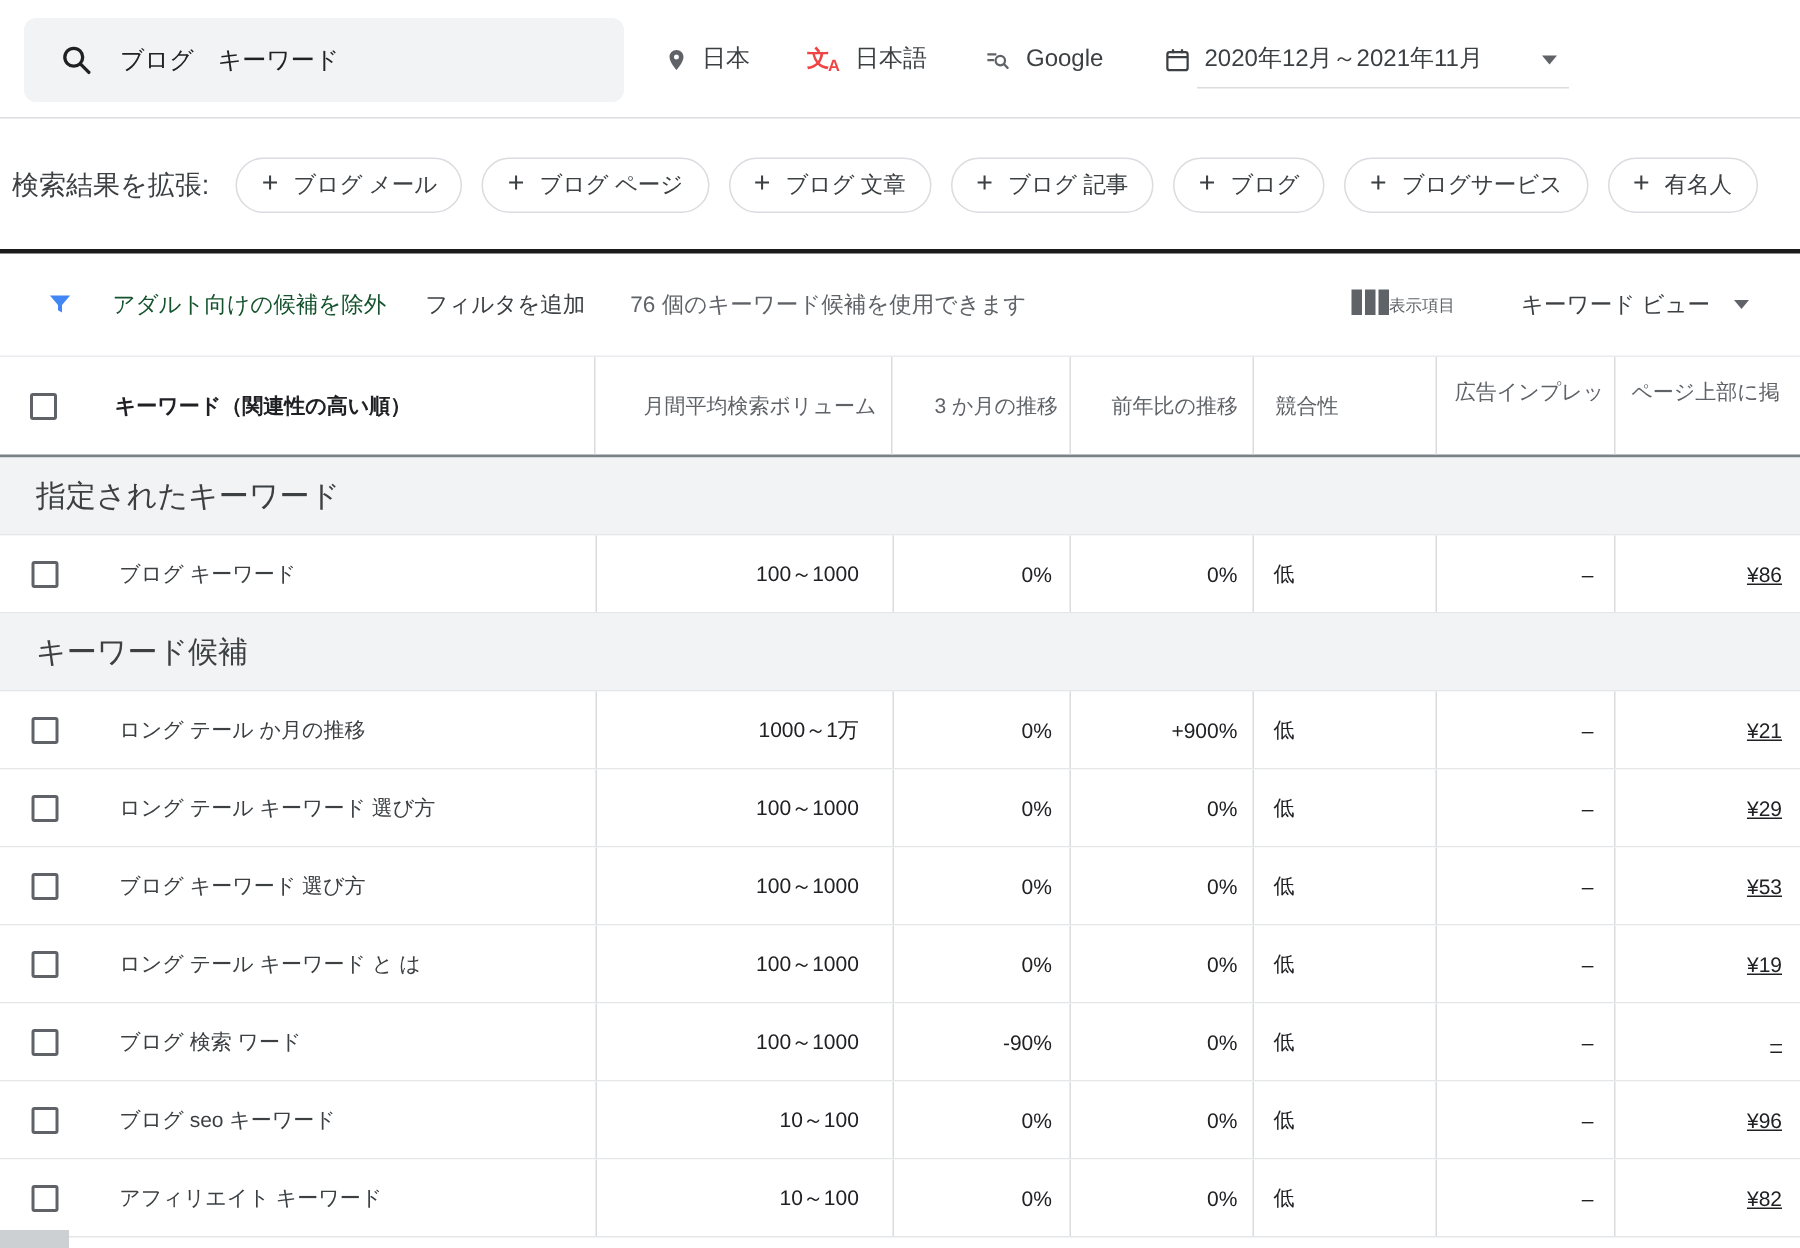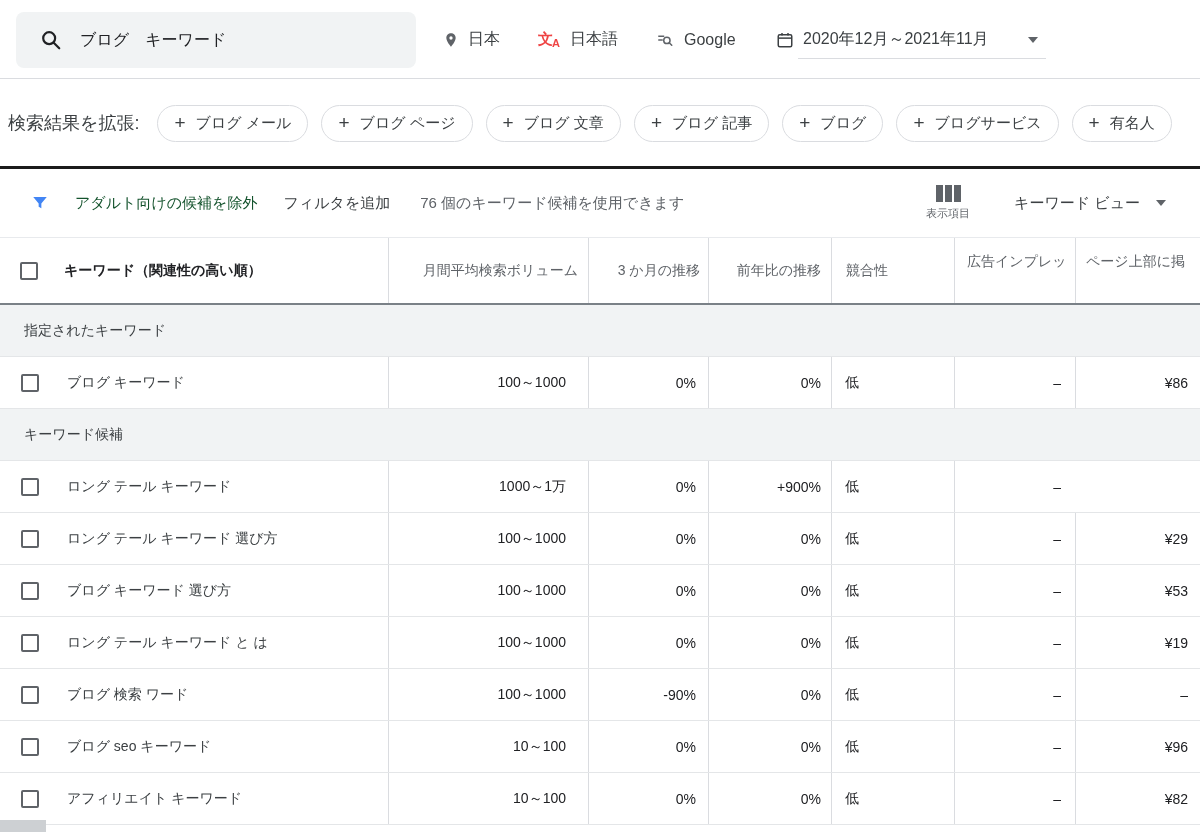--- a/index.html
+++ b/index.html
@@ -28,39 +28,39 @@
 
   
   .panel { position:absolute; left:0; top:166px; width:1200px; border-top:3px solid #1b1b1b; }
 
   .filterbar { position:relative; height:68px; display:flex; align-items:center; font-size:15px; }
   .funnel { margin-left:31px; margin-right:26px; display:flex; }
   .link-blue { color:#14532d; cursor:pointer; }
   .add-filter { color:#3c4043; margin-left:26px; cursor:pointer; }
   .count-text { color:#5f6368; margin-left:30px; }
   .fb-right { position:absolute; right:0; top:0; height:68px; display:flex; align-items:center; }
-  .cols-group { display:flex; flex-direction:column; align-items:center; margin-right:44px; cursor:pointer; }
+  .cols-group { display:flex; flex-direction:row; align-items:center; margin-right:44px; cursor:pointer; }
   .cols-icon { display:flex; gap:2px; margin-bottom:4px; }
   .cols-icon i { width:7px; height:17px; background:#5f6368; display:block; }
   .cols-label { font-size:11px; color:#5f6368; }
   .view-sel { display:flex; align-items:center; gap:16px; color:#3c4043; margin-right:34px; cursor:pointer; }
 
   
   .thead { display:flex; height:68px; border-top:1px solid #e8eaed; border-bottom:2px solid #7a8187; background:#fff; }
   .trow { display:flex; height:52px; background:#fff; border-bottom:1px solid #e4e6e8; }
-  .sectionrow { display:flex; align-items:center; height:52px; background:#f1f3f4; border-bottom:1px solid #e4e6e8; font-size:14px; color:#3c4043; padding-left:24px; }
+  .sectionrow { display:flex; align-items:center; height:52px; background:#f1f3f4; border-bottom:1px solid #e4e6e8; font-size:20px; color:#3c4043; padding-left:24px; }
   .cell { display:flex; align-items:center; font-size:14px; color:#202124; overflow:hidden; white-space:nowrap; }
   .c0 { width:56px; justify-content:flex-start; padding-left:21px; }
-  .c1 { width:332px; padding-left:11px; color:#3c4043; }
+  .c1 { width:332px; padding-left:11px; color:#3c4043;margin-left:13px; }
   .c2 { width:200px; } .c3 { width:120px; } .c4 { width:123px; } .c5 { width:123px; } .c6 { width:121px; } .c7 { width:125px; }
   .c2,.c3,.c4,.c5,.c6,.c7 { border-left:1px solid #dadce0; }
   .r { justify-content:flex-end; }
   .c2.r { padding-right:22px; } .c3.r { padding-right:12px; } .c4.r { padding-right:10px; }
   .c5 { justify-content:flex-start; padding-left:13px; }
-  .c6.r { padding-right:14px; } .c7.r { padding-right:12px; }
+  .c6.r { padding-right:14px; } .c7.r { padding-right:12px;text-decoration:underline; }
   .thead .cell { color:#5f6368;padding-left:32px; }
   .thead .c0 { padding-left:20px; }
   .thead .c1 { color:#202124; font-weight:bold; padding-left:8px; }
   .thead .c2 { justify-content:flex-end; padding-right:10px; }
   .thead .c3 { justify-content:flex-end; padding-right:8px; }
   .thead .c4 { justify-content:flex-end; padding-right:10px; }
   .thead .c5 { padding-left:14px; }
   .thead .c6 { align-items:flex-start; padding-top:15px; padding-left:12px; }
   .thead .c7 { align-items:flex-start; padding-top:15px; padding-left:10px; }
 
@@ -221,26 +221,27 @@
     </div>
 
     <div class="sectionrow">
       <span>キーワード候補</span>
     </div>
 
     <div class="trow">
       <div class="cell c0">
           <span class="cb"></span>
         </div>
-      <div class="cell c1">ロング テール キーワード</div>
+      <div class="cell c1">ロング テール か月の推移</div>
       <div class="cell c2 r">1000～1万</div>
       <div class="cell c3 r">0%</div>
       <div class="cell c4 r">+900%</div>
       <div class="cell c5">低</div>
       <div class="cell c6 r">–</div>
+      <div class="cell c7 r">¥21</div>
     </div>
 
     <div class="trow">
       <div class="cell c0">
           <span class="cb"></span>
         </div>
       <div class="cell c1">ロング テール キーワード 選び方</div>
       <div class="cell c2 r">100～1000</div>
       <div class="cell c3 r">0%</div>
       <div class="cell c4 r">0%</div>

